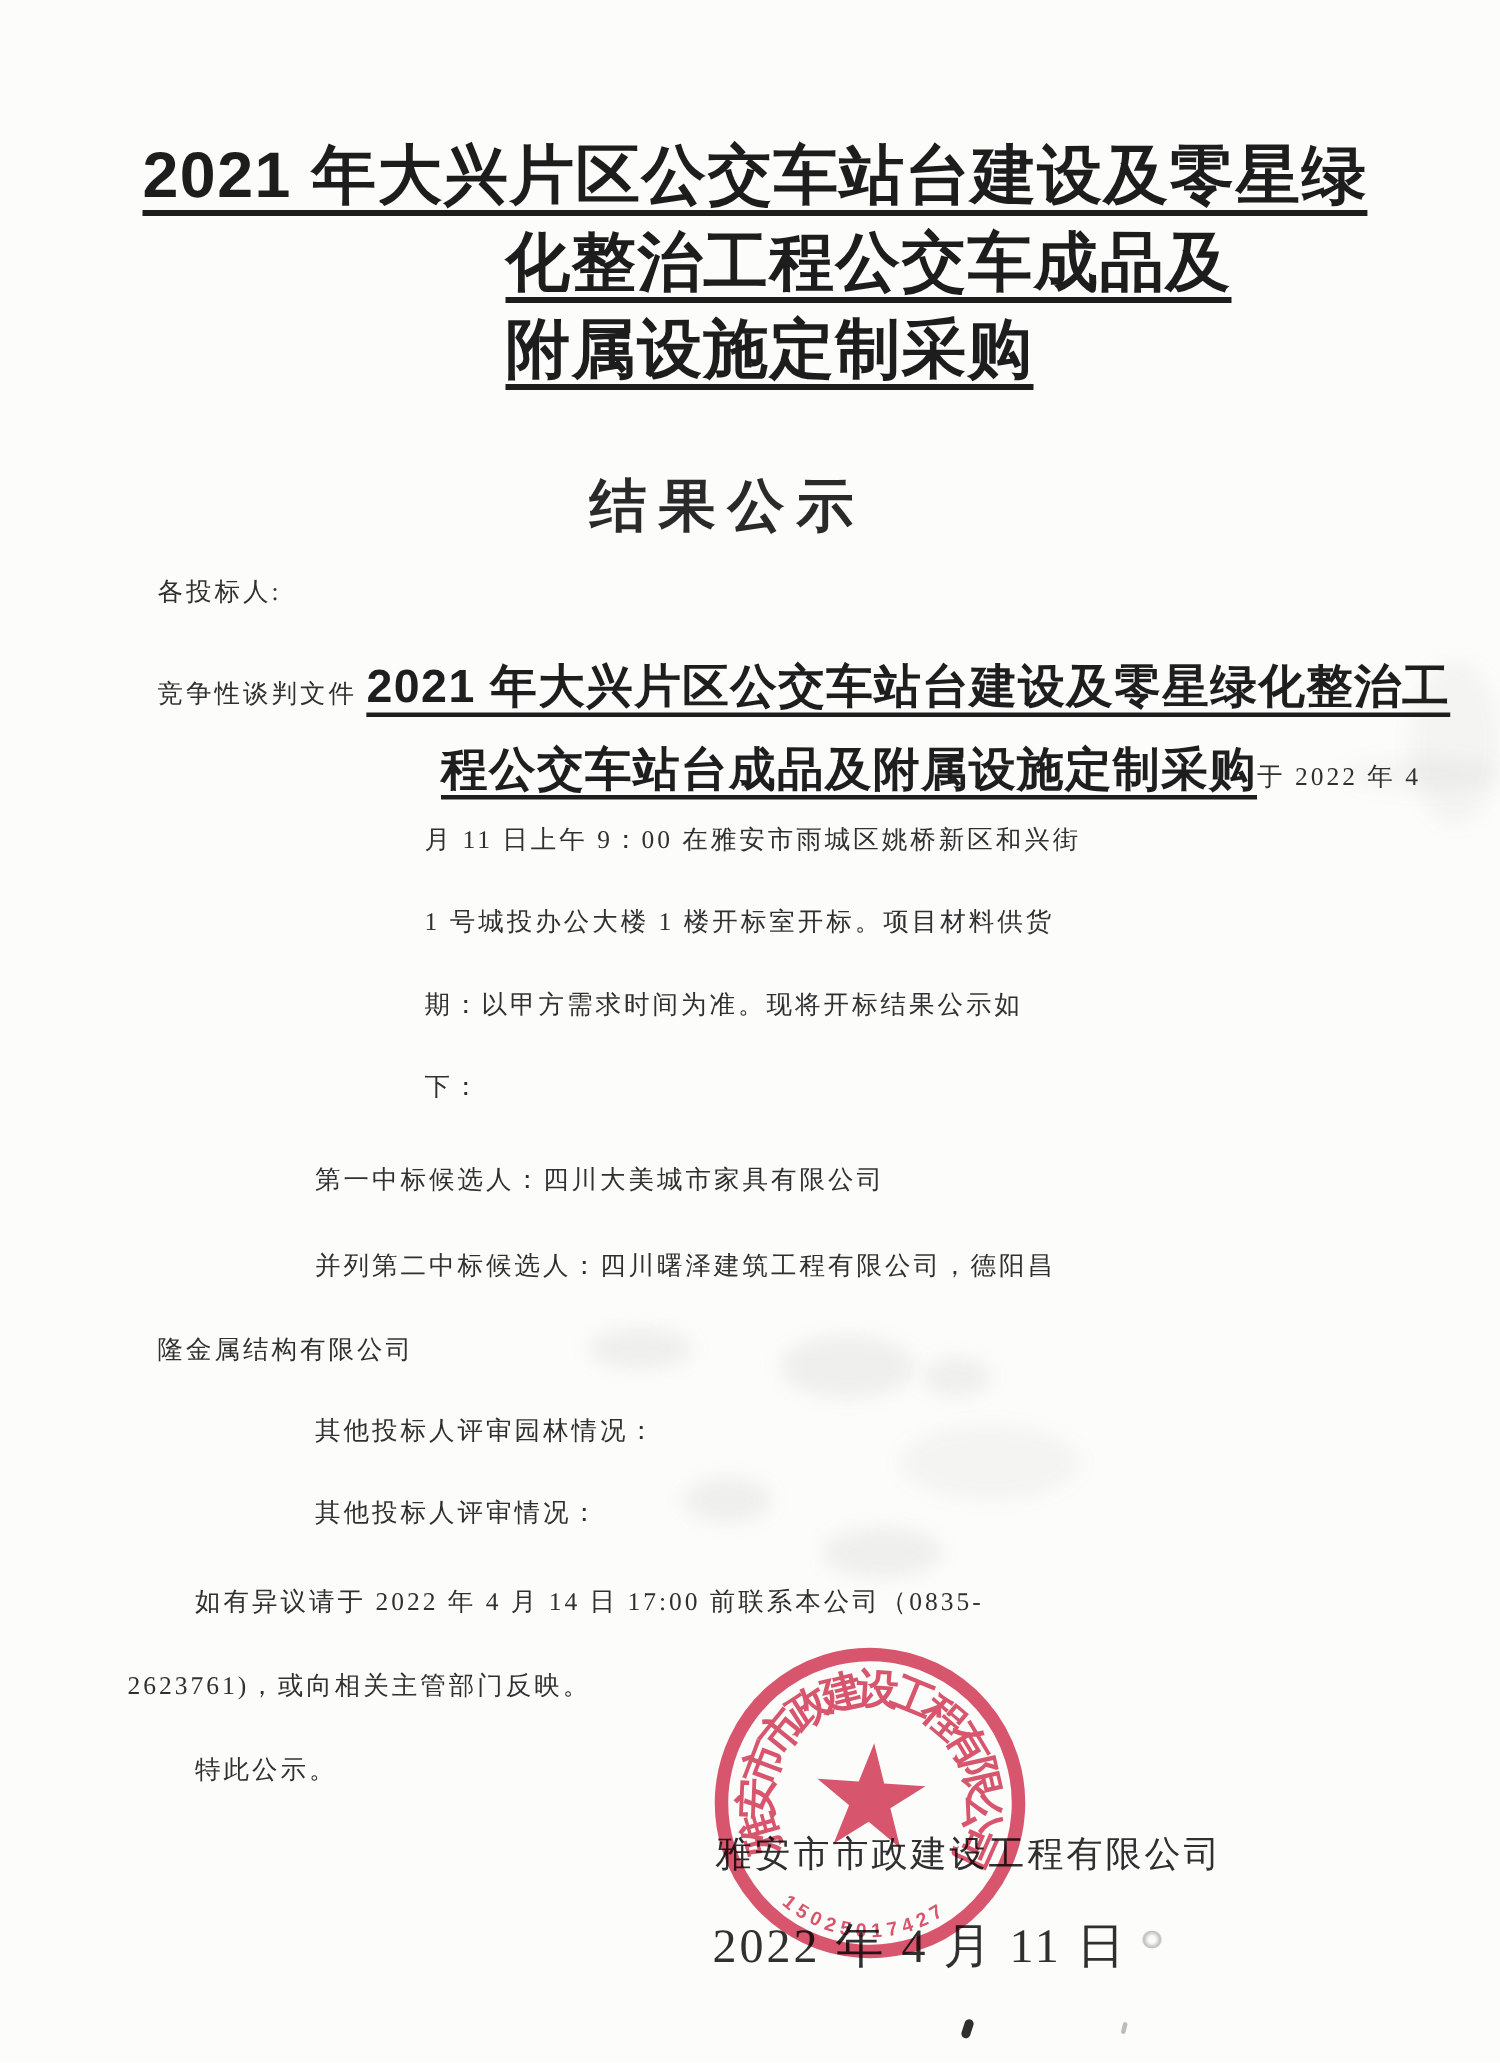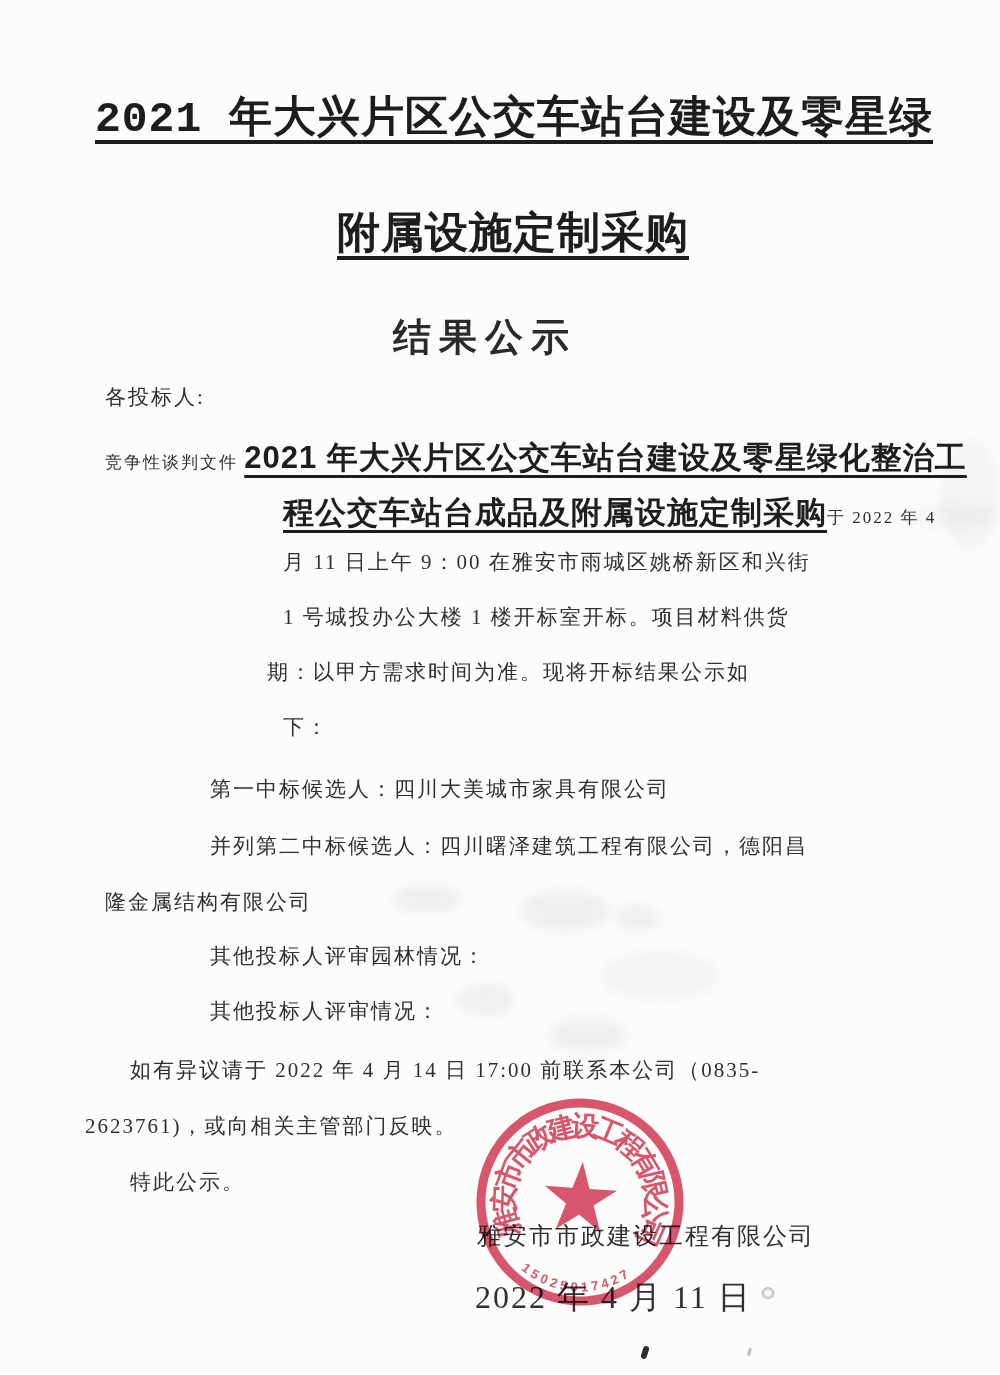--- a/index.html
+++ b/index.html
@@ -6,29 +6,29 @@
   .page{
     position:relative;
     width:1000px;height:1375px;
     background:#fcfcfa;
     overflow:hidden;
     font-family:"Liberation Serif","DejaVu Serif",serif;
     color:#2b2b2b;
   }
   .line{position:absolute;white-space:nowrap;}
   .title-line{
-    font-family:Liberation Mono, monospace;
+    font-family:Liberation Sans, sans-serif;
     font-weight:700;font-size:43px;letter-spacing:1px;color:#1d1d1d;
     text-decoration:underline;text-decoration-thickness:3.5px;text-underline-offset:9px;
   }
   .heading{
     font-family:"Liberation Sans","DejaVu Sans",sans-serif;
     font-weight:600;font-size:38px;letter-spacing:8px;color:#2a2a2a;
   }
-  .body-text{font-size:21px;letter-spacing:2px;color:#303030;}
+  .body-text{font-size:17px;letter-spacing:2px;color:#303030;}
   .bold-seg{
     font-family:"Liberation Sans","DejaVu Sans",sans-serif;
     font-weight:700;font-size:31px;letter-spacing:1px;color:#1e1e1e;
     text-decoration:underline;text-decoration-thickness:2.5px;text-underline-offset:7px;
   }
   .normal-seg{font-family:"Liberation Serif","DejaVu Serif",serif;font-weight:400;
     font-size:17px;letter-spacing:2px;color:#303030;text-decoration:none;}
   
   .stamp{
     position:absolute;left:450px;top:1072px;width:260px;height:260px;
@@ -63,35 +63,36 @@
   <div class="smudge" style="left:392px;top:885px;width:70px;height:28px;"></div>
   <div class="smudge" style="left:520px;top:890px;width:90px;height:42px;"></div>
   <div class="smudge" style="left:615px;top:905px;width:46px;height:26px;"></div>
   <div class="smudge f1" style="left:600px;top:950px;width:120px;height:50px;"></div>
   <div class="smudge" style="left:455px;top:985px;width:60px;height:30px;"></div>
   <div class="smudge" style="left:548px;top:1018px;width:80px;height:34px;"></div>
   <div class="smudge f1" style="left:940px;top:440px;width:60px;height:110px;"></div>
   <div class="smudge f1" style="left:895px;top:505px;width:105px;height:22px;"></div>
 
   <div class="line title-line" style="left:95px;top:88px;">2021 年大兴片区公交车站台建设及零星绿</div>
+  <div class="line title-line" style="left:337px;top:146px;">化整治工程公交车成品及</div>
   <div class="line title-line" style="left:337px;top:204px;">附属设施定制采购</div>
 
   <div class="line heading" style="left:393px;top:312px;">结果公示</div>
 
   <div class="line body-text" style="left:105px;top:383px;">各投标人:</div>
 
   <div class="line" style="left:105px;top:437px;">
     <span class="normal-seg">竞争性谈判文件 </span><span class="bold-seg">2021 年大兴片区公交车站台建设及零星绿化整治工</span>
   </div>
-  <div class="line" style="left:283px;top:492px;">
+  <div class="line" style="left:294px;top:492px;">
     <span class="bold-seg">程公交车站台成品及附属设施定制采购</span><span class="normal-seg">于 2022 年 4</span>
   </div>
   <div class="line body-text" style="left:283px;top:548px;">月 11 日上午 9：00 在雅安市雨城区姚桥新区和兴街</div>
   <div class="line body-text" style="left:283px;top:603px;">1 号城投办公大楼 1 楼开标室开标。项目材料供货</div>
-  <div class="line body-text" style="left:267px;top:658px;">期：以甲方需求时间为准。现将开标结果公示如</div>
+  <div class="line body-text" style="left:283px;top:658px;">期：以甲方需求时间为准。现将开标结果公示如</div>
   <div class="line body-text" style="left:283px;top:713px;">下：</div>
 
   <div class="line body-text" style="left:210px;top:775px;">第一中标候选人：四川大美城市家具有限公司</div>
   <div class="line body-text" style="left:210px;top:832px;">并列第二中标候选人：四川曙泽建筑工程有限公司，德阳昌</div>
   <div class="line body-text" style="left:105px;top:888px;">隆金属结构有限公司</div>
   <div class="line body-text" style="left:210px;top:942px;">其他投标人评审园林情况：</div>
   <div class="line body-text" style="left:210px;top:997px;">其他投标人评审情况：</div>
 
   <div class="line body-text" style="left:130px;top:1056px;text-align:center;">如有异议请于 2022 年 4 月 14 日 17:00 前联系本公司（0835-</div>
   <div class="line body-text" style="left:85px;top:1112px;">2623761)，或向相关主管部门反映。</div>

